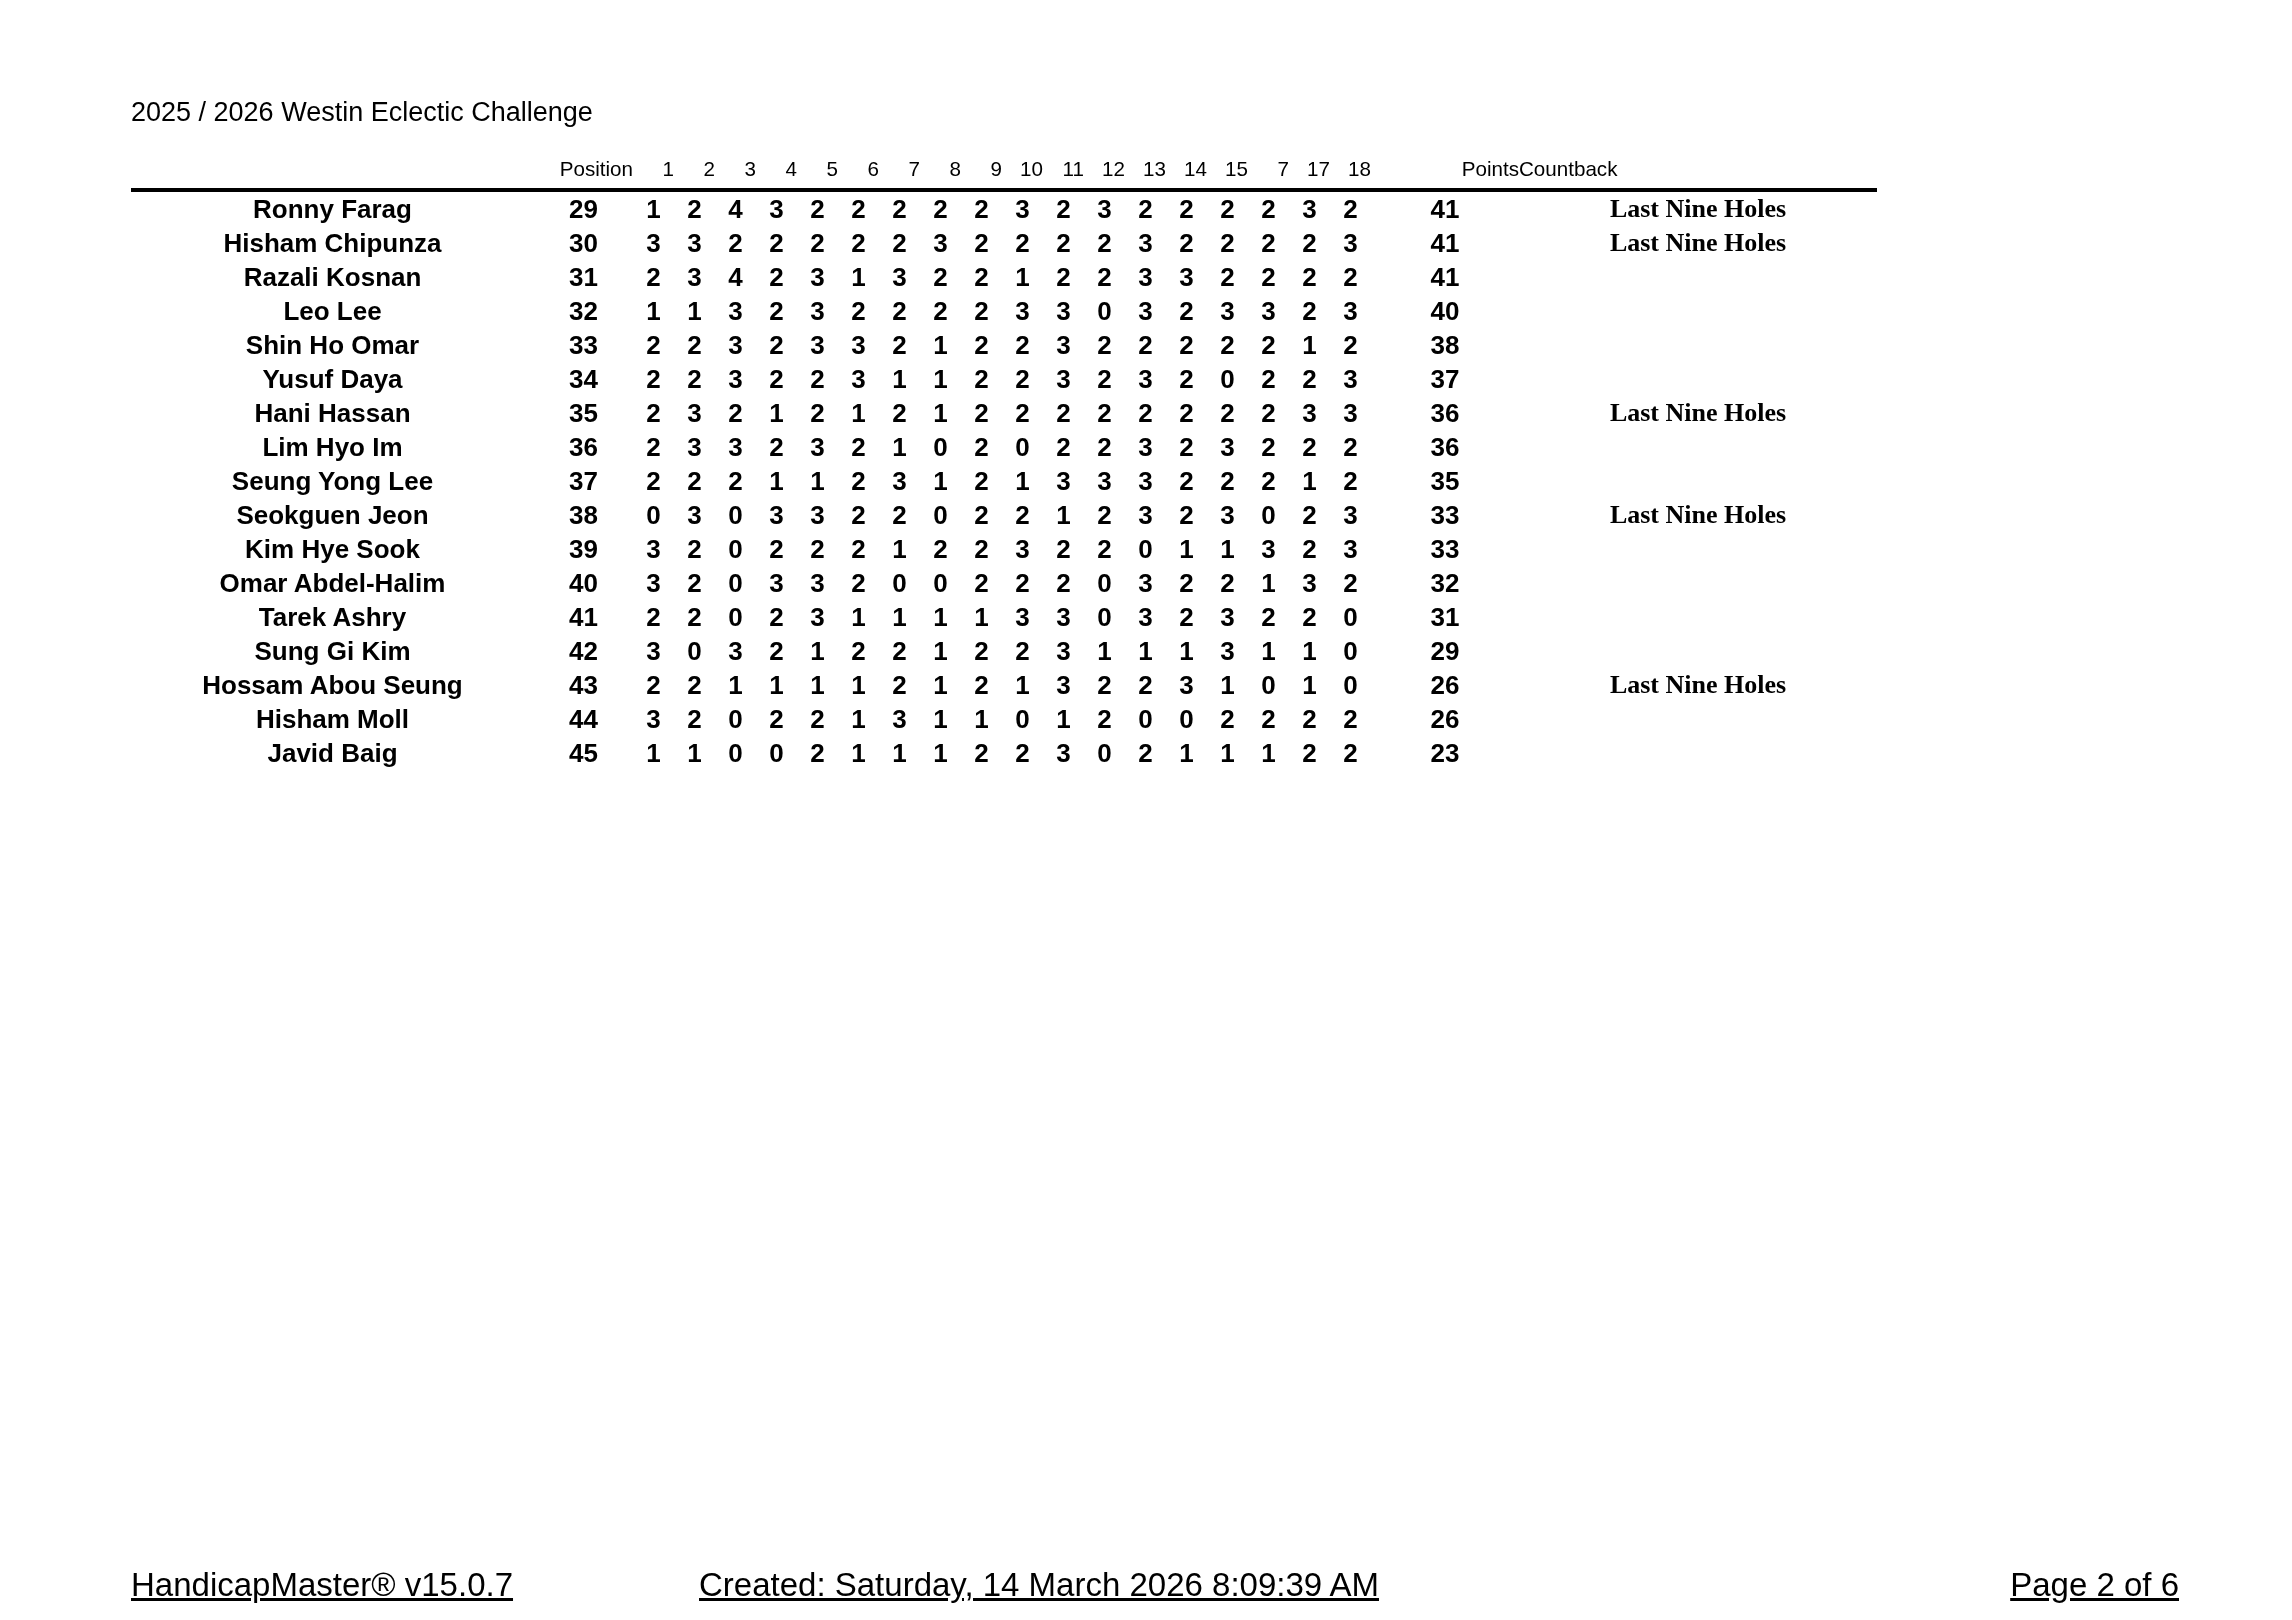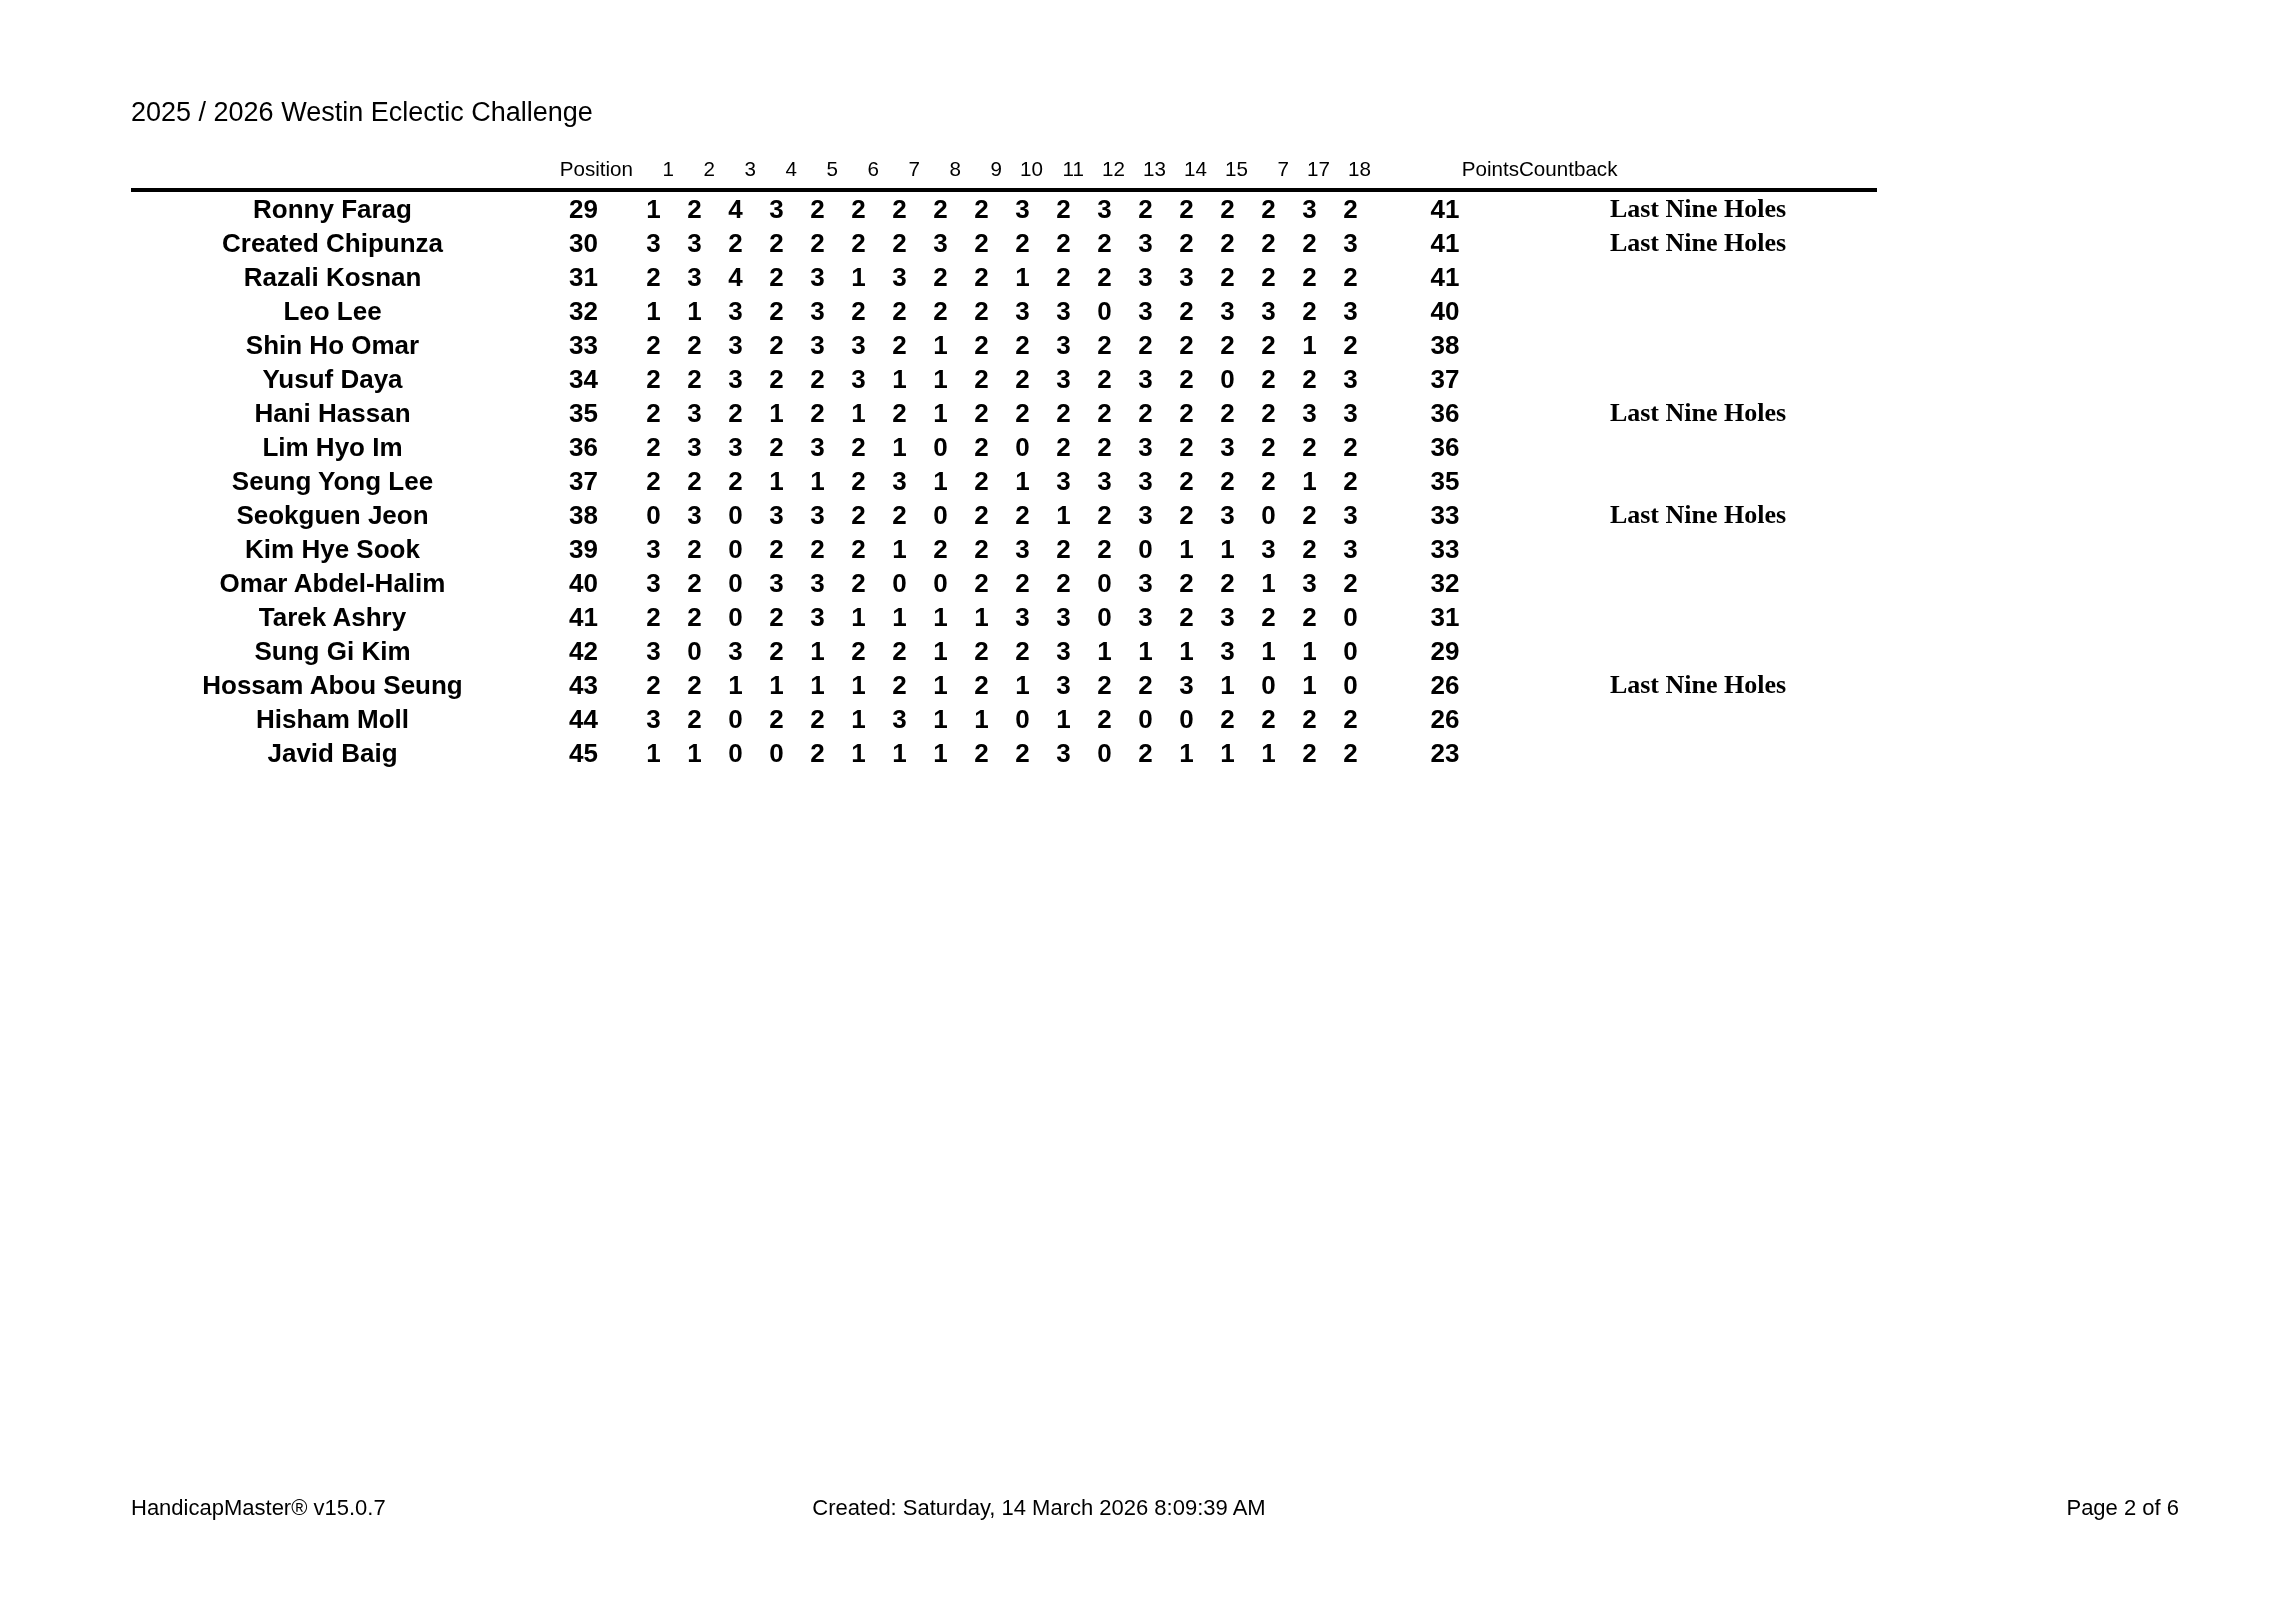--- a/index.html
+++ b/index.html
@@ -57,23 +57,24 @@
   td.c-pos   { font-weight: normal; }
   td.c-countback {
     font-family: Liberation Serif, serif;
     font-weight: normal;
     font-size: 24px;
     text-align: left;
   }
 
   .footer-left, .footer-center, .footer-right {
     position: absolute;
-    top: 1495px;
-    font-size: 22px;
+    top: 1566px;
+    font-size: 33px;
     white-space: nowrap;
+    text-decoration: underline;
   }
   .footer-left  { left: 131px; }
   .footer-center { left: 1039px; transform: translateX(-50%); }
   .footer-right { right: 114px; margin-left: 19px; }
 </style>
 </head>
 <body>
 
 <div class="page-title">2025 / 2026 Westin Eclectic Challenge</div>
 
@@ -147,21 +148,21 @@
         <td class="c-hole">2</td>
         <td class="c-hole">2</td>
         <td class="c-hole">2</td>
         <td class="c-hole">2</td>
         <td class="c-hole">3</td>
         <td class="c-hole">2</td>
         <td class="c-points">41</td>
         <td class="c-countback">Last Nine Holes</td>
       </tr>
       <tr>
-        <td class="c-name">Created Chipunza</td>
+        <td class="c-name">Hisham Chipunza</td>
         <td class="c-pos">30</td>
         <td class="c-hole">3</td>
         <td class="c-hole">3</td>
         <td class="c-hole">2</td>
         <td class="c-hole">2</td>
         <td class="c-hole">2</td>
         <td class="c-hole">2</td>
         <td class="c-hole">2</td>
         <td class="c-hole">3</td>
         <td class="c-hole">2</td>

